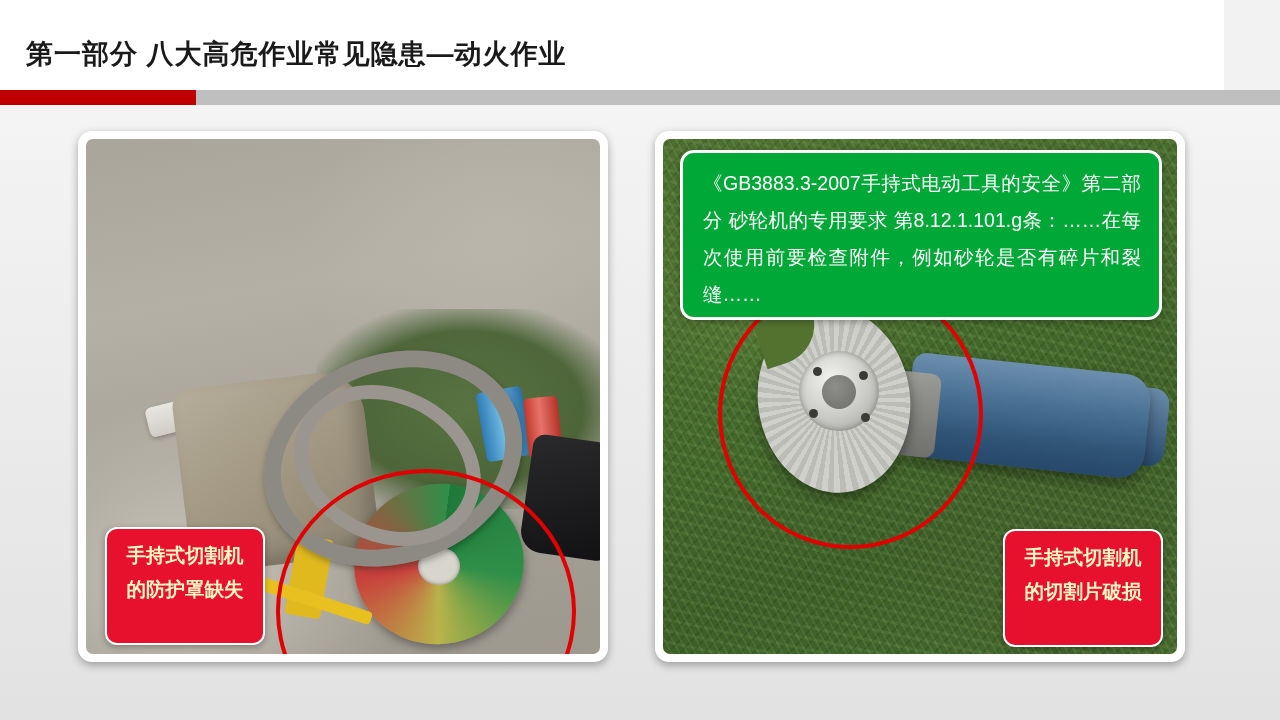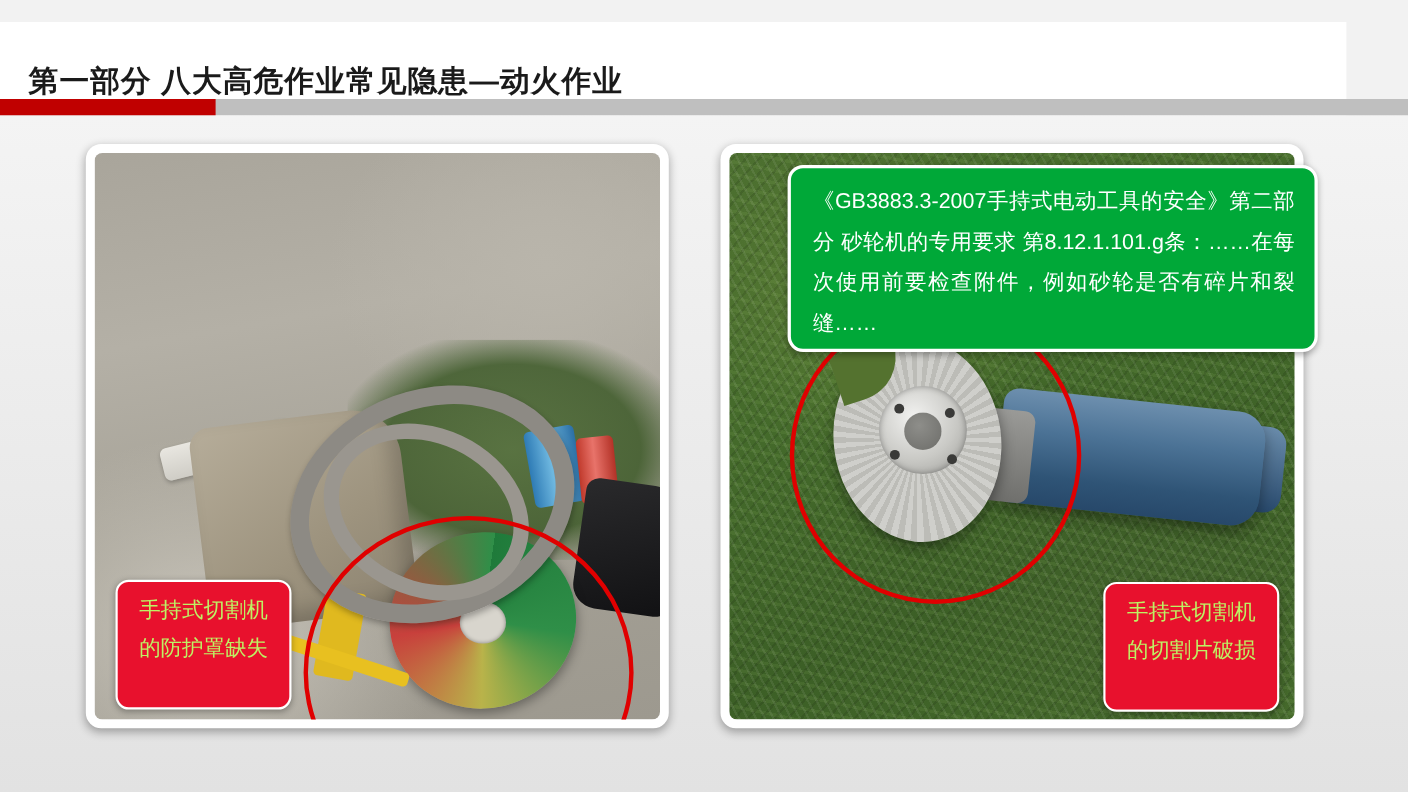--- a/index.html
+++ b/index.html
@@ -19,21 +19,20 @@
     height: 720px;
     background: #f2f2f2;
   }
   
   .header {
     position: absolute;
     left: 0; top: 0;
     width: 1224px;
     height: 90px;
     background: #ffffff;
-    margin-top: 20px;
   }
   .header-title {
     position: absolute;
     left: 26px;
     top: 36px;
     font-size: 27px;
     font-weight: bold;
     color: #1a1a1a;
     letter-spacing: 1px;
     white-space: nowrap;
@@ -309,33 +308,32 @@
     left: 102px;
     top: 150px;
     width: 482px;
     height: 238px;
   }
   .green-right {
     left: 680px;
     top: 150px;
     width: 482px;
     height: 170px;
-    margin-left: 36px;
   }
   
   .red-box {
     position: absolute;
     background: #e8112d;
     border: 2px solid #ffffff;
     border-radius: 12px;
-    color: #bef264;
+    color: #fef9c3;
     font-size: 19.5px;
     line-height: 34px;
     text-align: center;
-    font-weight: normal;
+    font-weight: bold;
     box-sizing: border-box;
     padding: 9px 10px;
     box-shadow: 0 2px 6px rgba(0,0,0,.3);
   }
   .red-left {
     left: 105px;
     top: 527px;
     width: 160px;
     height: 118px;
   }

